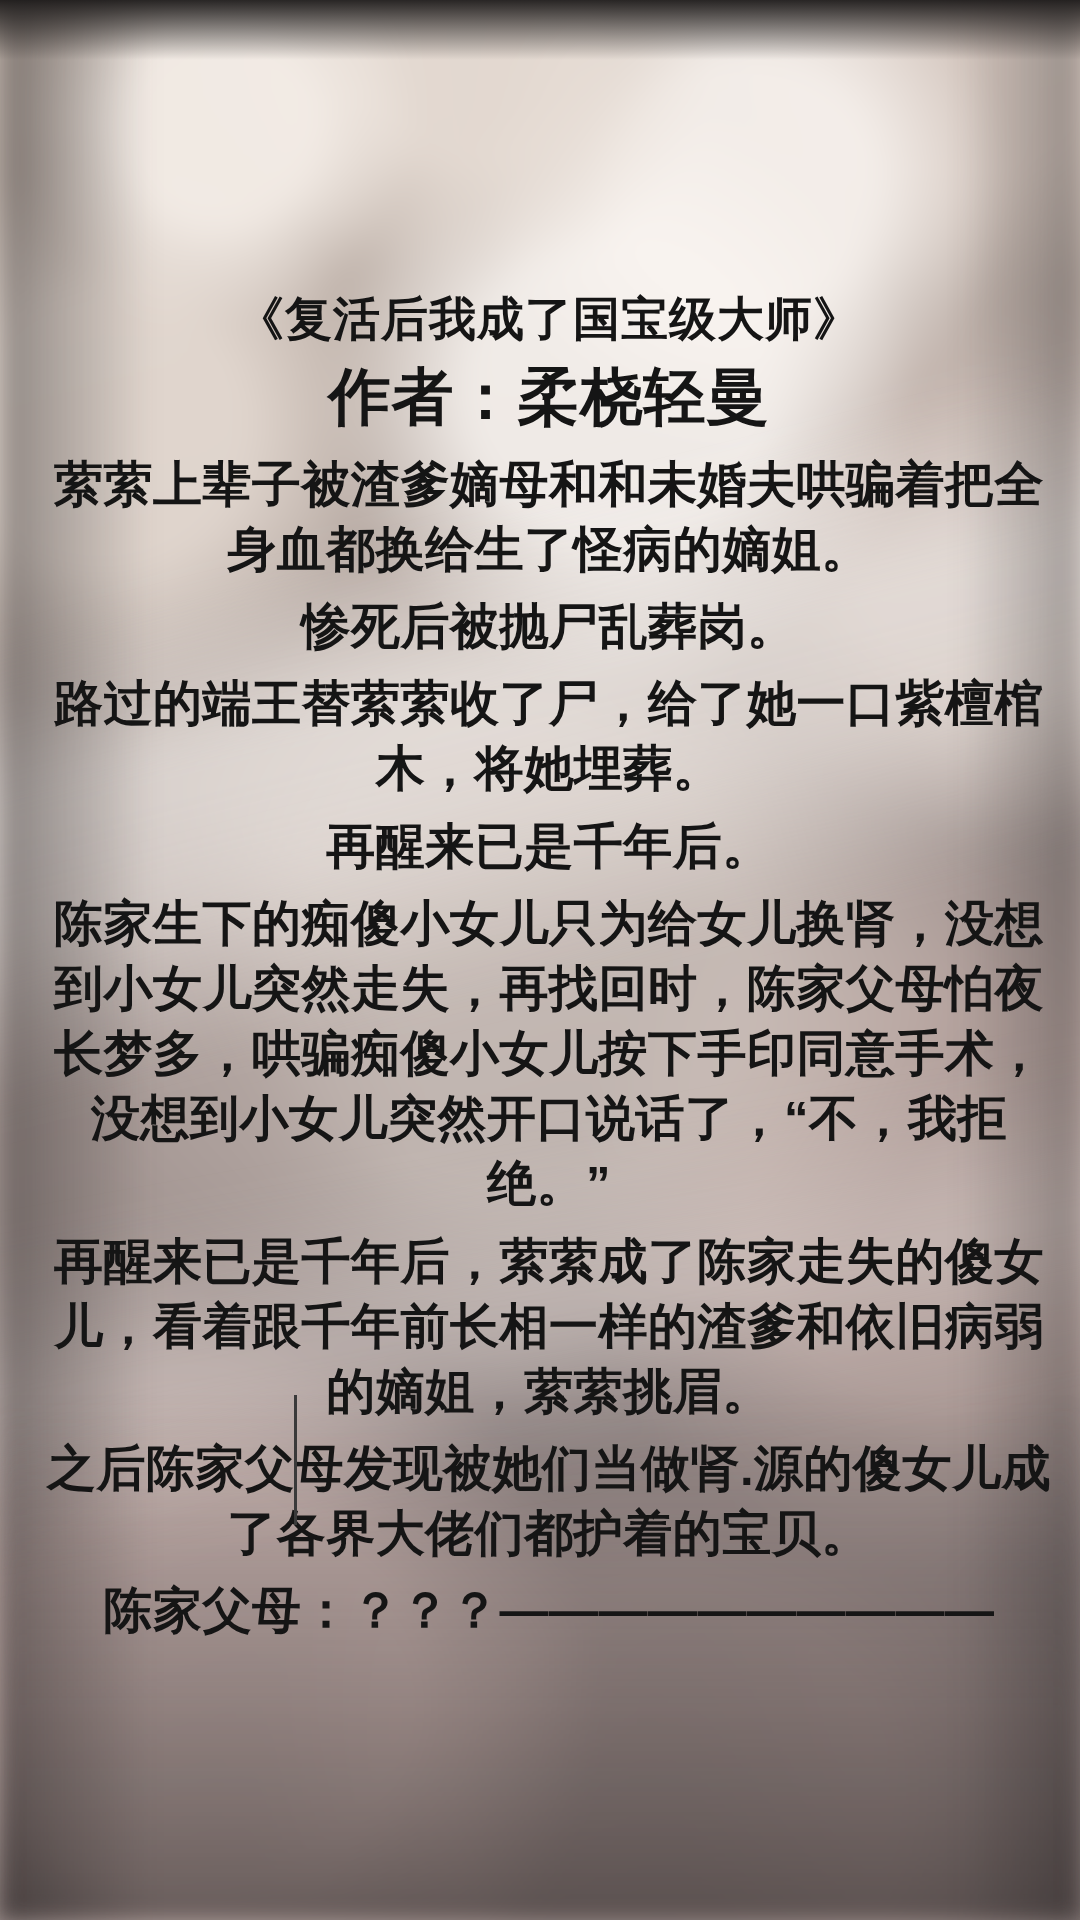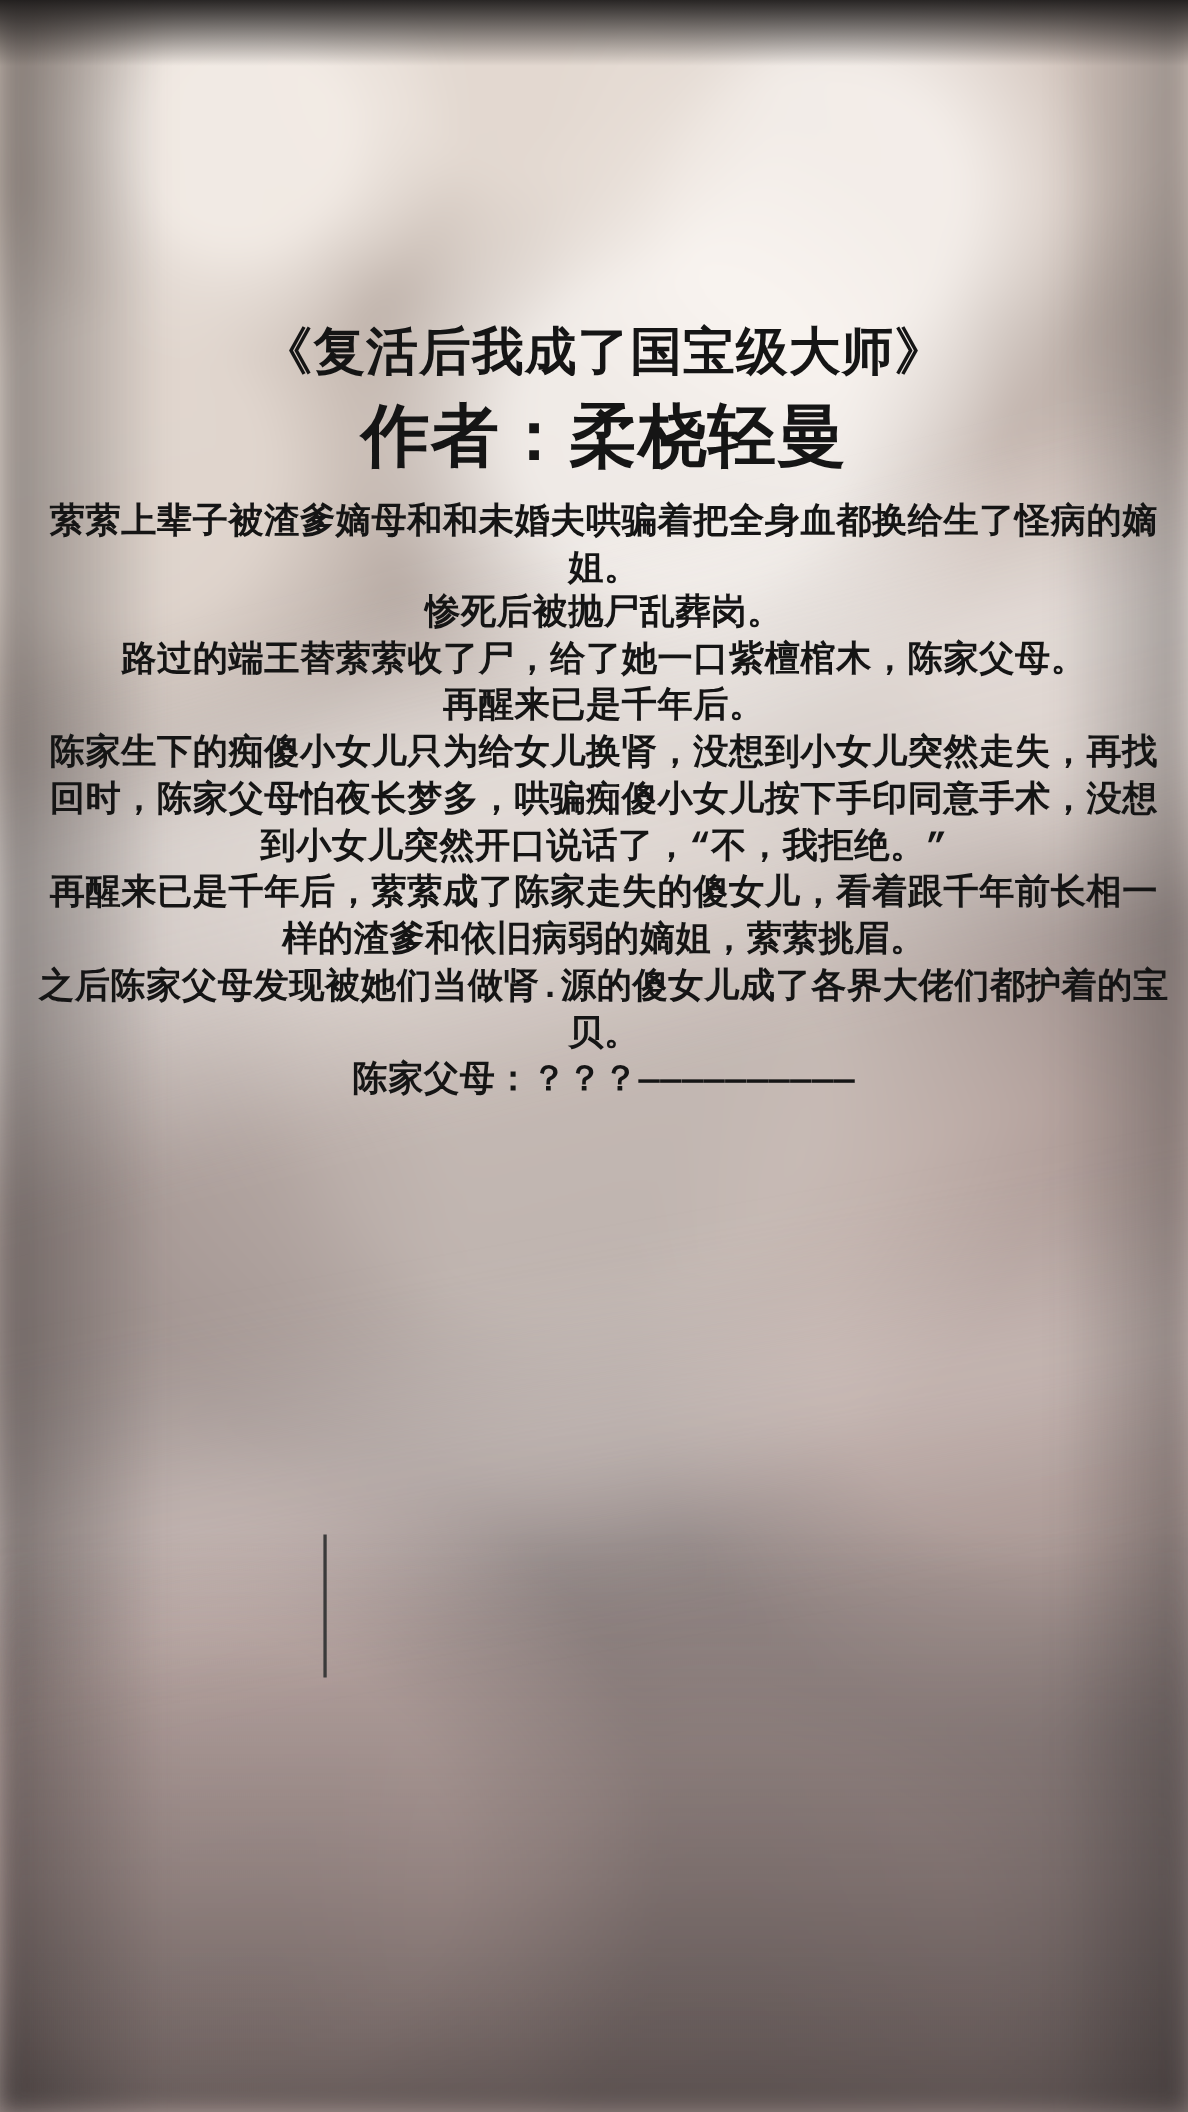--- a/index.html
+++ b/index.html
@@ -103,26 +103,26 @@
     font-size: 47px;
     letter-spacing: 1px;
     margin: 0 0 6px 0;
   }
   .author {
     font-size: 62px;
     letter-spacing: 1px;
     margin: 0 0 14px 0;
   }
   .para {
-    font-size: 32px;
+    font-size: 49px;
     margin: 0;
     letter-spacing: 0.5px;
     line-height: 1.33;
   }
-  .para + .para { margin-top: 0; font-family: Liberation Mono, monospace; }
+  .para + .para { margin-top: 12px; }
 
   
   .caret {
     position: absolute;
     left: 294px;
     top: 1395px;
     width: 3px;
     height: 130px;
     background: #3a3a3a;
   }
@@ -139,21 +139,21 @@
   <div class="bg-dark-right"></div>
   <div class="bg-dark-bottom"></div>
   <div class="bg-top-dark"></div>
 
   <div class="content">
     <div class="title">《复活后我成了国宝级大师》</div>
     <div class="author">作者：柔桡轻曼</div>
 
     <p class="para">萦萦上辈子被渣爹嫡母和和未婚夫哄骗着把全身血都换给生了怪病的嫡姐。</p>
     <p class="para">惨死后被抛尸乱葬岗。</p>
-    <p class="para">路过的端王替萦萦收了尸，给了她一口紫檀棺木，陈家父母。</p>
+    <p class="para">路过的端王替萦萦收了尸，给了她一口紫檀棺木，将她埋葬。</p>
     <p class="para">再醒来已是千年后。</p>
     <p class="para">陈家生下的痴傻小女儿只为给女儿换肾，没想到小女儿突然走失，再找回时，陈家父母怕夜长梦多，哄骗痴傻小女儿按下手印同意手术，没想到小女儿突然开口说话了，“不，我拒绝。”</p>
     <p class="para">再醒来已是千年后，萦萦成了陈家走失的傻女儿，看着跟千年前长相一样的渣爹和依旧病弱的嫡姐，萦萦挑眉。</p>
     <p class="para">之后陈家父母发现被她们当做肾.源的傻女儿成了各界大佬们都护着的宝贝。</p>
     <p class="para">陈家父母：？？？——————————</p>
   </div>
 
   <div class="caret"></div>
 </div>
 

